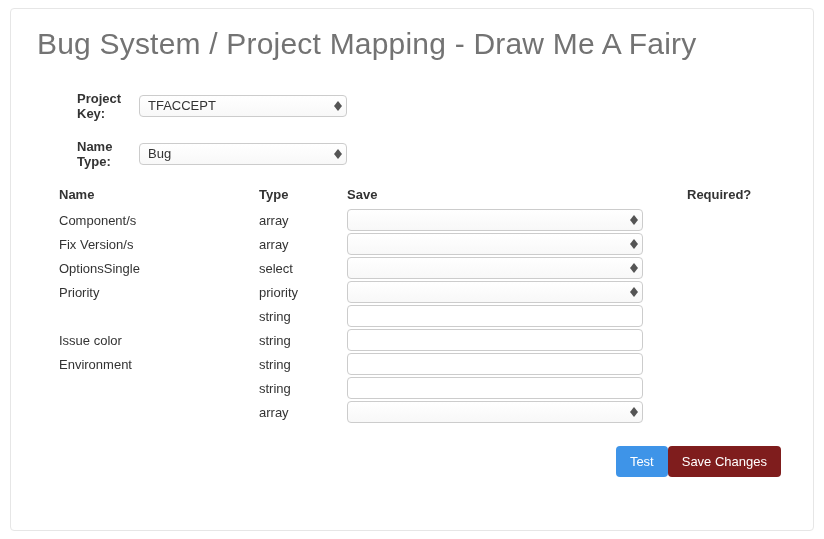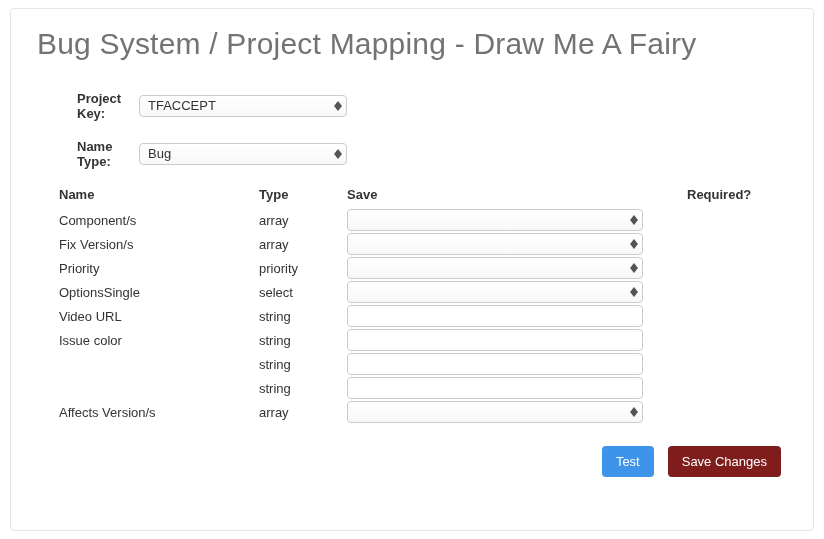--- a/index.html
+++ b/index.html
@@ -104,21 +104,20 @@
   .col-value { width: 330px; }
   .col-req { width: 100px; margin-left: 10px; }
   .trow {
     height: 24px;
     font-weight: 400;
     color: #333;
   }
   .actions {
     display: flex;
     justify-content: flex-end;
-    gap: 14px;
     margin-top: 22px;
     margin-right: 6px;
   }
   .btn {
     background: #428bff;
     background: #3a8ee6;
     background: #2f89e3;
     background: #368ee6;
     background: #3a8de0;
     background: #3f92e8;
@@ -205,69 +204,68 @@
                     <svg width="8" height="5">
                       <polygon points="4,0 8,5 0,5" fill="#555"></polygon>
                     </svg>
                     <svg width="8" height="5">
                       <polygon points="0,0 8,0 4,5" fill="#555"></polygon>
                     </svg>
                   </span></span></div>
               <div class="col-req"></div>
             </div>
             <div class="trow">
+              <div class="col-name">OptionsSingle</div>
+              <div class="col-type">select</div>
+              <div class="col-value"><span class="select-wrap"><select class="wider"><option></option></select><span class="chev">
+                    <svg width="8" height="5">
+                      <polygon points="4,0 8,5 0,5" fill="#555"></polygon>
+                    </svg>
+                    <svg width="8" height="5">
+                      <polygon points="0,0 8,0 4,5" fill="#555"></polygon>
+                    </svg>
+                  </span></span></div>
+              <div class="col-req"></div>
+            </div>
+            <div class="trow">
               <div class="col-name">Priority</div>
               <div class="col-type">priority</div>
               <div class="col-value"><span class="select-wrap"><select class="wider"><option></option></select><span class="chev">
                     <svg width="8" height="5">
                       <polygon points="4,0 8,5 0,5" fill="#555"></polygon>
                     </svg>
                     <svg width="8" height="5">
                       <polygon points="0,0 8,0 4,5" fill="#555"></polygon>
                     </svg>
                   </span></span></div>
               <div class="col-req"></div>
             </div>
             <div class="trow">
-              <div class="col-name">OptionsSingle</div>
-              <div class="col-type">select</div>
-              <div class="col-value"><span class="select-wrap"><select class="wider"><option></option></select><span class="chev">
-                    <svg width="8" height="5">
-                      <polygon points="4,0 8,5 0,5" fill="#555"></polygon>
-                    </svg>
-                    <svg width="8" height="5">
-                      <polygon points="0,0 8,0 4,5" fill="#555"></polygon>
-                    </svg>
-                  </span></span></div>
-              <div class="col-req"></div>
-            </div>
-            <div class="trow">
-              <div class="col-name">Video URL</div>
               <div class="col-type">string</div>
               <div class="col-value"><input type="text" class="val" value="" style=""></div>
               <div class="col-req"></div>
             </div>
             <div class="trow">
               <div class="col-name">Issue color</div>
               <div class="col-type">string</div>
               <div class="col-value"><input type="text" class="val" value="" style=""></div>
               <div class="col-req"></div>
             </div>
             <div class="trow">
-              <div class="col-type">string</div>
-              <div class="col-value"><input type="text" class="val" value="" style=""></div>
-              <div class="col-req"></div>
-            </div>
-            <div class="trow">
-              <div class="col-type">string</div>
-              <div class="col-value"><input type="text" class="val" value="" style=""></div>
-              <div class="col-req"></div>
-            </div>
-            <div class="trow">
-              <div class="col-name">Affects Version/s</div>
+              <div class="col-name">Environment</div>
+              <div class="col-type">string</div>
+              <div class="col-value"><input type="text" class="val" value="" style=""></div>
+              <div class="col-req"></div>
+            </div>
+            <div class="trow">
+              <div class="col-type">string</div>
+              <div class="col-value"><input type="text" class="val" value="" style=""></div>
+              <div class="col-req"></div>
+            </div>
+            <div class="trow">
               <div class="col-type">array</div>
               <div class="col-value"><span class="select-wrap"><select class="wider"><option></option></select><span class="chev">
                     <svg width="8" height="5">
                       <polygon points="4,0 8,5 0,5" fill="#555"></polygon>
                     </svg>
                     <svg width="8" height="5">
                       <polygon points="0,0 8,0 4,5" fill="#555"></polygon>
                     </svg>
                   </span></span></div>
               <div class="col-req"></div>

